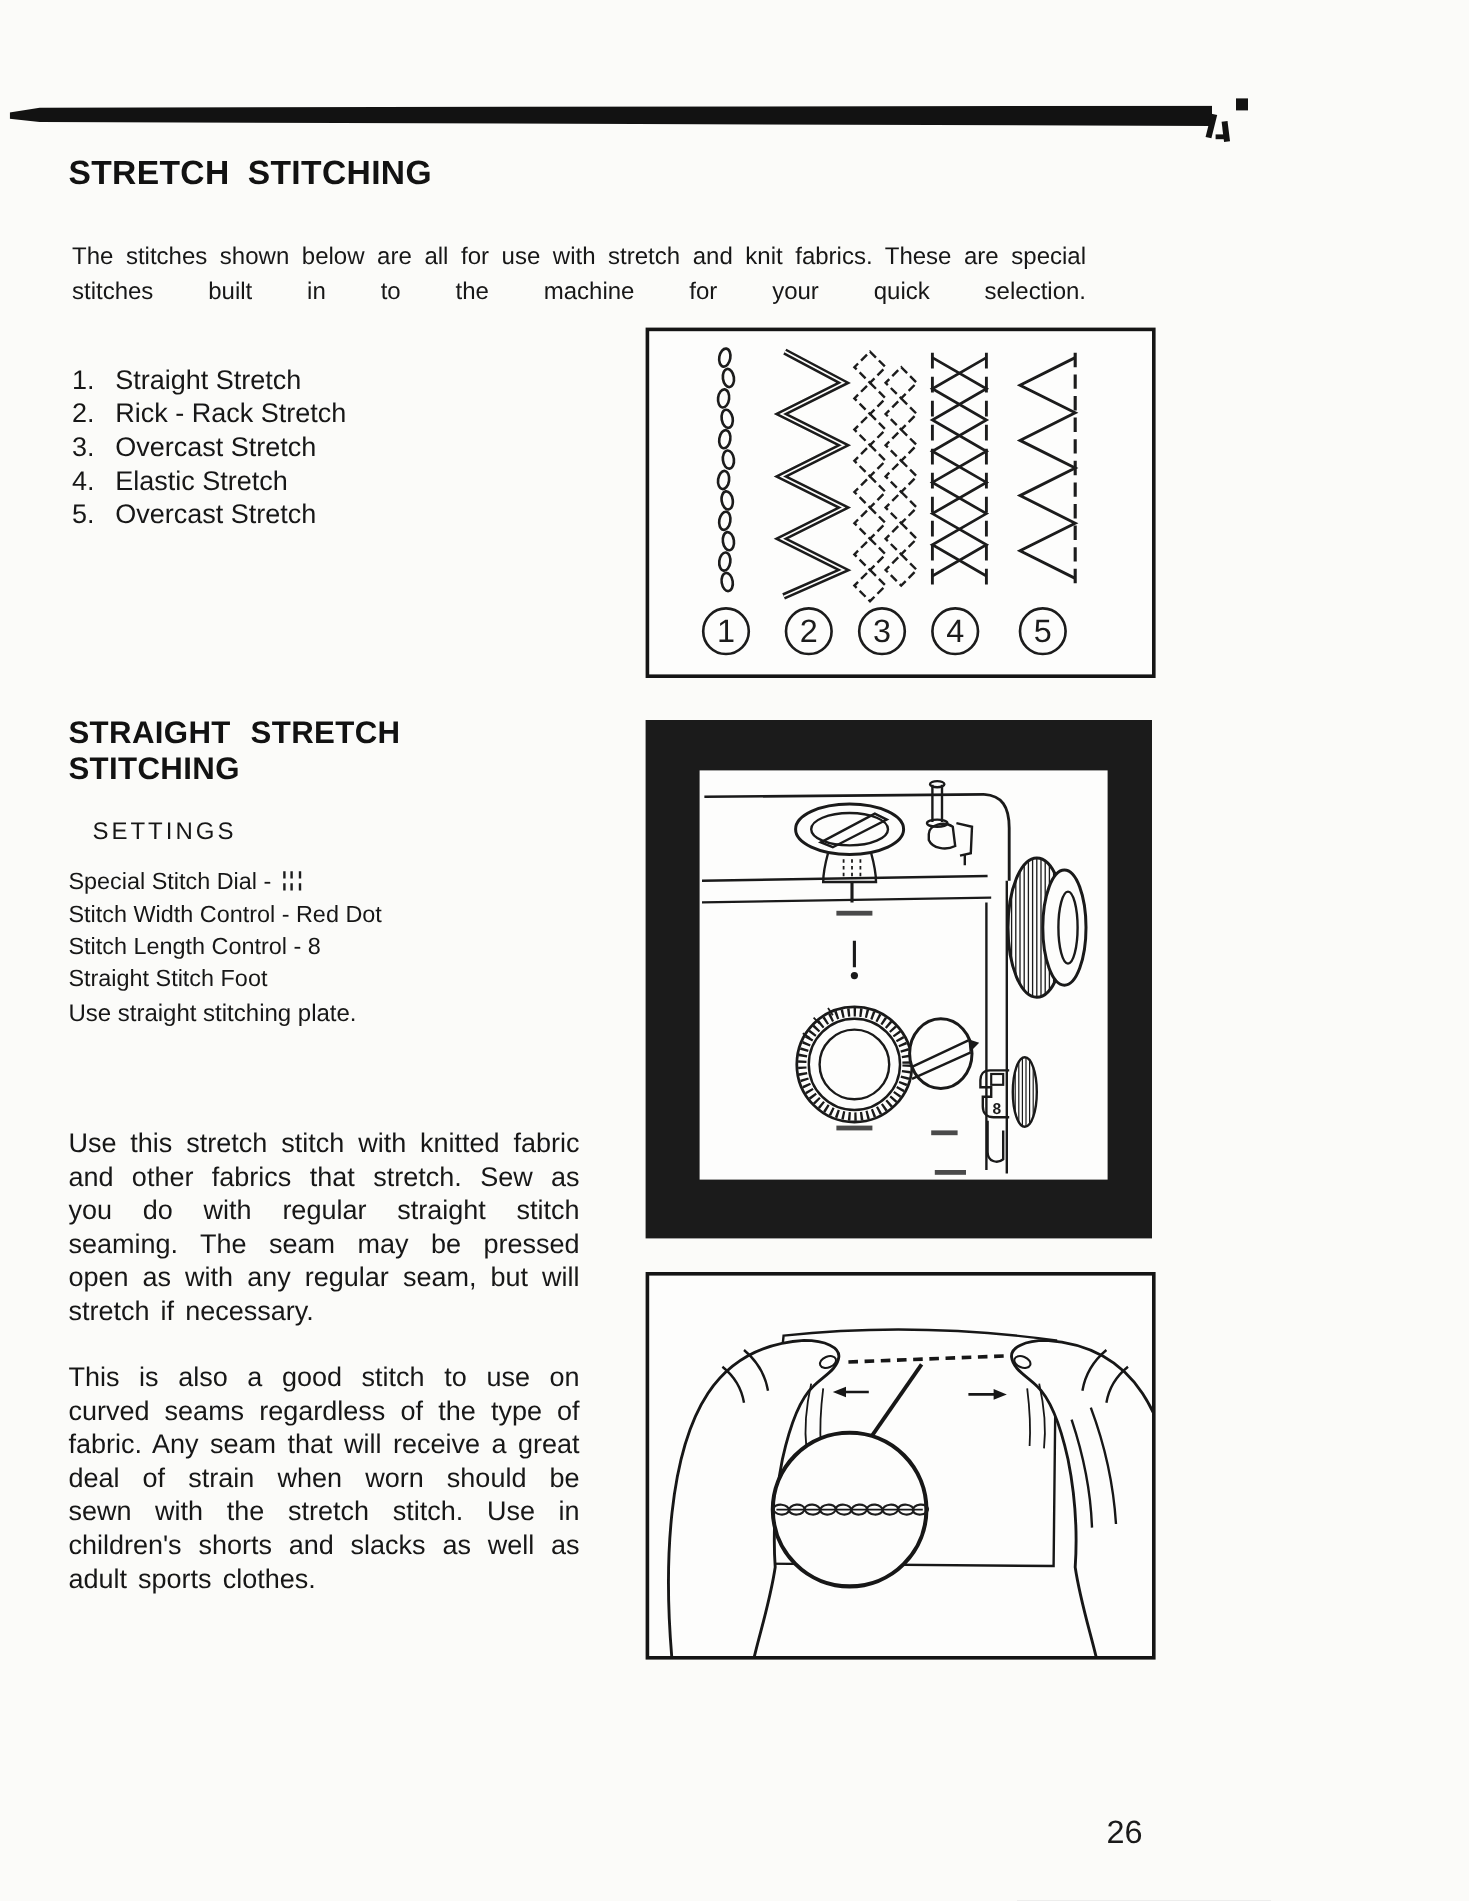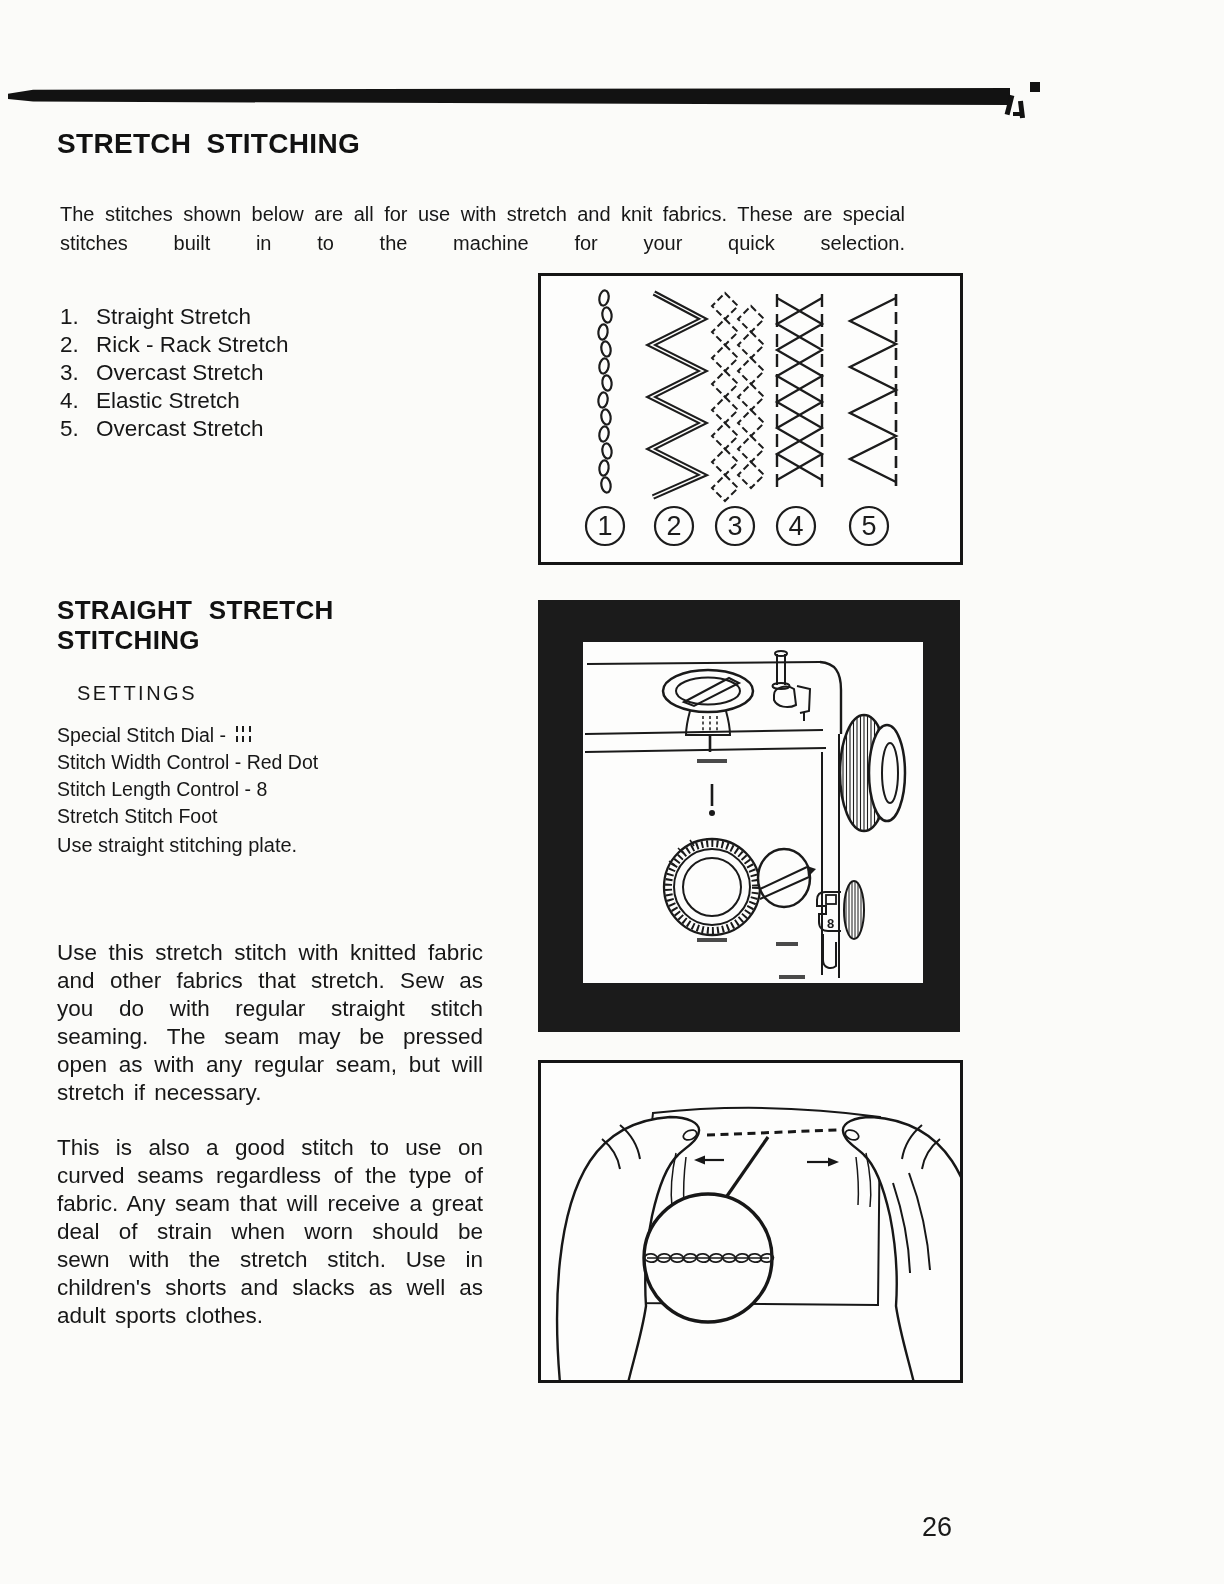--- a/index.html
+++ b/index.html
@@ -184,21 +184,21 @@
     <div class="srow">
       <span>Special Stitch Dial -</span>
       <span class="dial-icon">
           <i></i>
           <i></i>
           <i></i>
         </span>
     </div>
     <div class="srow">Stitch Width Control - Red Dot</div>
     <div class="srow">Stitch Length Control - 8</div>
-    <div class="srow">Stretch Stitch Foot</div>
+    <div class="srow">Straight Stitch Foot</div>
     <div class="srow last">Use straight stitching plate.</div>
   </div>
 
   <div class="para para1">Use this stretch stitch with knitted fabric and other fabrics that stretch. Sew as you do with regular straight stitch seaming.  The seam may be pressed open as with any regular seam, but will stretch if necessary.</div>
   <div class="para para2">This is also a good stitch to use on curved seams regardless of the type of fabric.  Any seam that will receive a great deal of strain when worn should be sewn with the stretch stitch.   Use in children's shorts and slacks as well as adult sports clothes.</div>
 
   <div class="fig2">
     <div class="panel">
       <svg viewBox="0 0 340 341">
         <defs>

